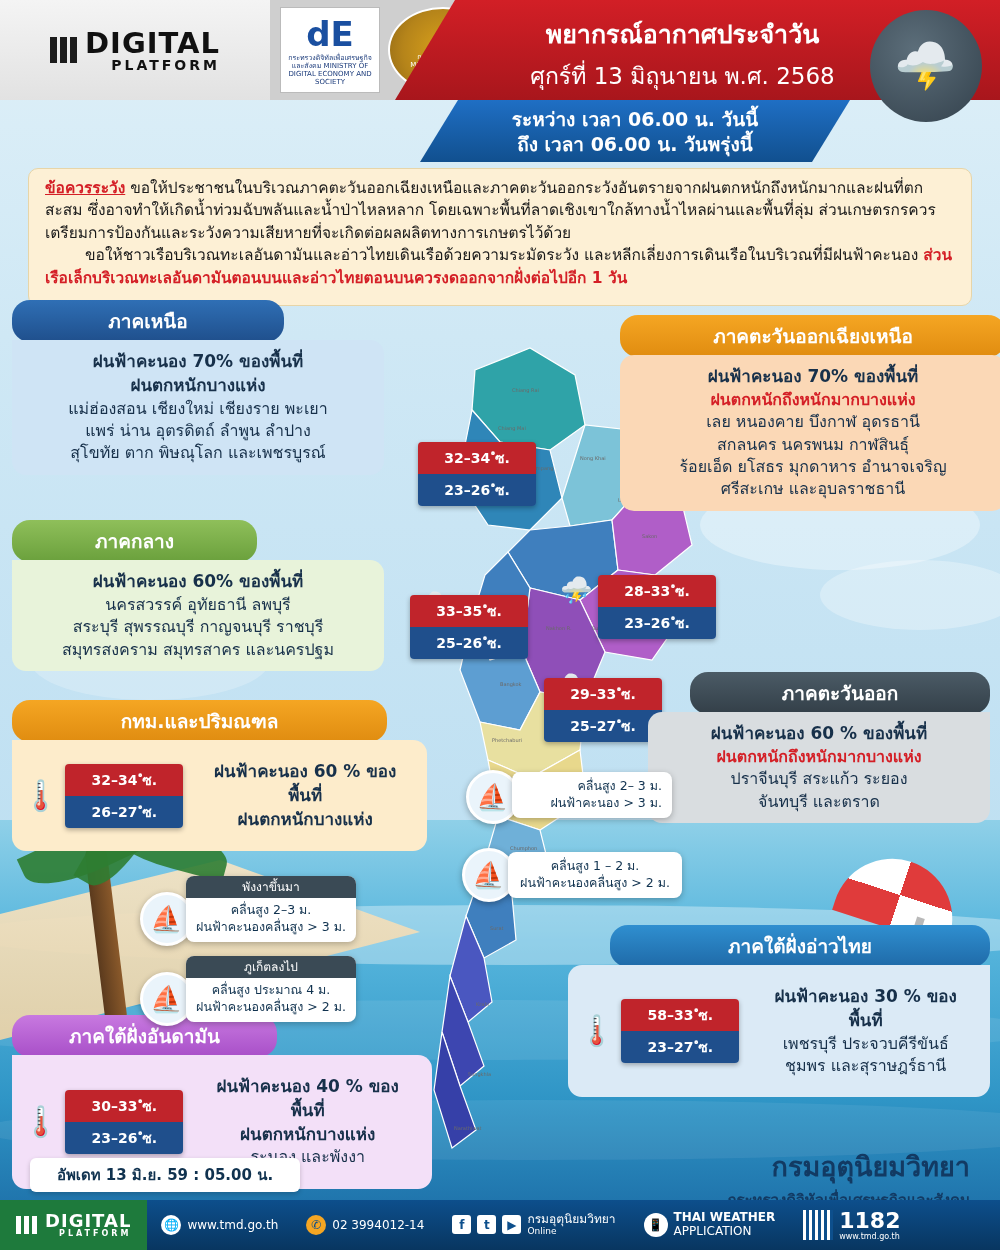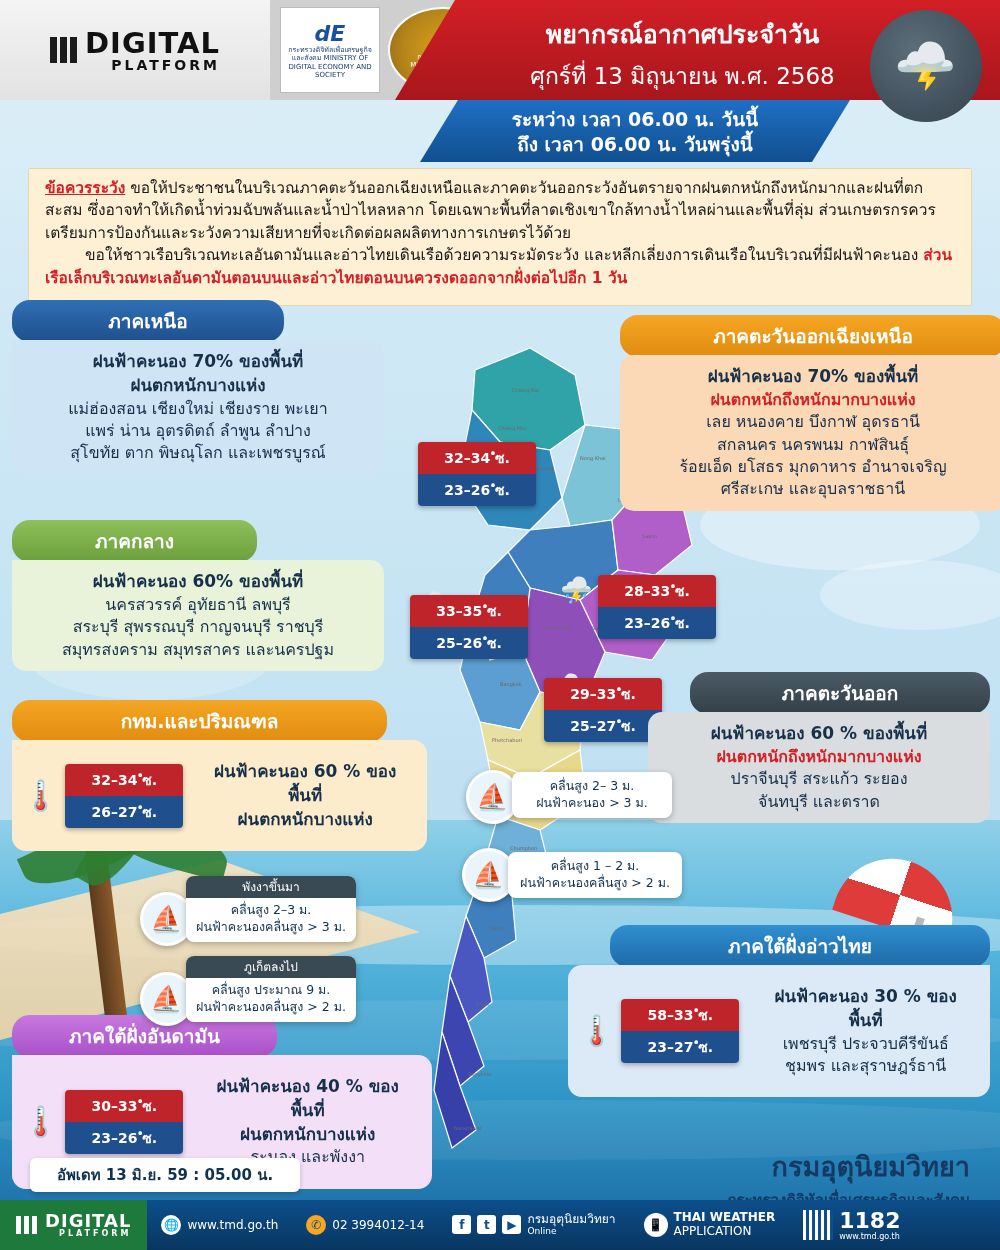--- a/index.html
+++ b/index.html
@@ -63,21 +63,21 @@
   .bars i { display: block; width: 7px; height: 26px; background: #1b1b1b; }
   .dig-text { line-height: 1; }
   .dig-text .t1 { font-size: 29px; font-weight: 800; letter-spacing: 1px; color: #111; }
   .dig-text .t2 { font-size: 14px; font-weight: 700; letter-spacing: 3px; color: #111; text-align: right; }
   .hdr-mid {
     position: absolute; left: 270px; top: 0; width: 460px; height: 100px;
     background: #cfcfcf; display: flex; align-items: center; gap: 8px; padding-left: 10px;
   }
   .seal-box { width: 100px; height: 86px; background: #fff; border: 1px solid #bbb; display: flex; flex-direction: column; align-items: center; justify-content: center; }
   .seal-ministry { font-size: 7px; color: #1a3a7a; text-align: center; line-height: 1.15; padding: 0 3px; }
-  .seal-logo { font-size: 22px; font-weight: 800; color: #1a4fa0; font-style: italic; }
+  .seal-logo { font-size: 34px; font-weight: 800; color: #1a4fa0; }
   .seal-tmd {
     width: 110px; height: 86px; border-radius: 50%;
     background: radial-gradient(circle,#d9a11b 0%, #b5841a 60%, #8f6614 100%);
     color: #fff; display: flex; flex-direction: column; align-items: center; justify-content: center;
     font-size: 7px; text-align: center; line-height: 1.2; border: 2px solid #fff;
   }
   .hdr-title {
     position: absolute; left: 395px; top: 0; width: 605px; height: 100px;
     background: linear-gradient(180deg,#d21f26,#a8161c);
     clip-path: polygon(60px 0, 1000px 0, 1000px 100%, 0 100%);
@@ -94,21 +94,21 @@
     position: absolute; left: 420px; top: 100px; width: 430px; height: 62px;
     background: linear-gradient(180deg,#1f6fc4,#11508f);
     clip-path: polygon(38px 0, 430px 0, 392px 100%, 0 100%);
     color: #fff; text-align: center; padding-top: 7px;
   }
   .timebar div { font-size: 19px; font-weight: 800; line-height: 1.3; }
 
   
   .warn {
     position: absolute; left: 28px; top: 168px; width: 944px; height: 138px;
-    background: #fdf0d5; border: 1px solid #e7d5a8; border-radius: 2px;
+    background: #fdf0d5; border: 1px solid #e7d5a8; border-radius: 10px;
     padding: 8px 16px; color: #1a1a1a; font-size: 15.5px; line-height: 1.45;
   }
   .warn .hl-red { color: #d41f26; font-weight: 800; text-decoration: underline; }
   .warn .red { color: #d41f26; font-weight: 700; }
   .warn p { text-align: left; }
   .warn p.indent { text-indent: 40px; }
 
   
   .card { position: absolute; border-radius: 14px; }
   .card-title {
@@ -447,42 +447,42 @@
       </div>
       <div class="card-body" style="flex:1">
         <div class="b">ฝนฟ้าคะนอง 40 % ของพื้นที่</div>
         <div class="b">ฝนตกหนักบางแห่ง</div>
         <div>ระนอง และพังงา</div>
       </div>
     </div>
   </div>
 
   <div class="boat" style="left:466px;top:770px;">⛵</div>
-  <div class="callout" style="left:512px;top:772px;width:160px;">
+  <div class="callout" style="left:512px;top:772px;width:160px;text-align:right;">
     <div>คลื่นสูง 2– 3 ม.</div>
     <div>ฝนฟ้าคะนอง &gt; 3 ม.</div>
   </div>
 
   <div class="boat" style="left:462px;top:848px;">⛵</div>
   <div class="callout" style="left:508px;top:852px;width:174px;">
     <div>คลื่นสูง 1 – 2 ม.</div>
     <div>ฝนฟ้าคะนองคลื่นสูง &gt; 2 ม.</div>
   </div>
 
   <div class="boat" style="left:140px;top:892px;">⛵</div>
   <div class="callout" style="left:186px;top:876px;width:170px;">
     <div class="hdr">พังงาขึ้นมา</div>
     <div>คลื่นสูง 2–3 ม.</div>
     <div>ฝนฟ้าคะนองคลื่นสูง &gt; 3 ม.</div>
   </div>
 
   <div class="boat" style="left:140px;top:972px;">⛵</div>
   <div class="callout" style="left:186px;top:956px;width:170px;">
     <div class="hdr">ภูเก็ตลงไป</div>
-    <div>คลื่นสูง ประมาณ 9 ม.</div>
+    <div>คลื่นสูง ประมาณ 4 ม.</div>
     <div>ฝนฟ้าคะนองคลื่นสูง &gt; 2 ม.</div>
   </div>
 
   <div class="update-chip">อัพเดท 13 มิ.ย. 59 : 05.00 น.</div>
   <div class="tmd-sign">
     <div class="l1">กรมอุตุนิยมวิทยา</div>
     <div class="l2">กระทรวงดิจิทัลเพื่อเศรษฐกิจและสังคม</div>
   </div>
 
   <div class="footer">

